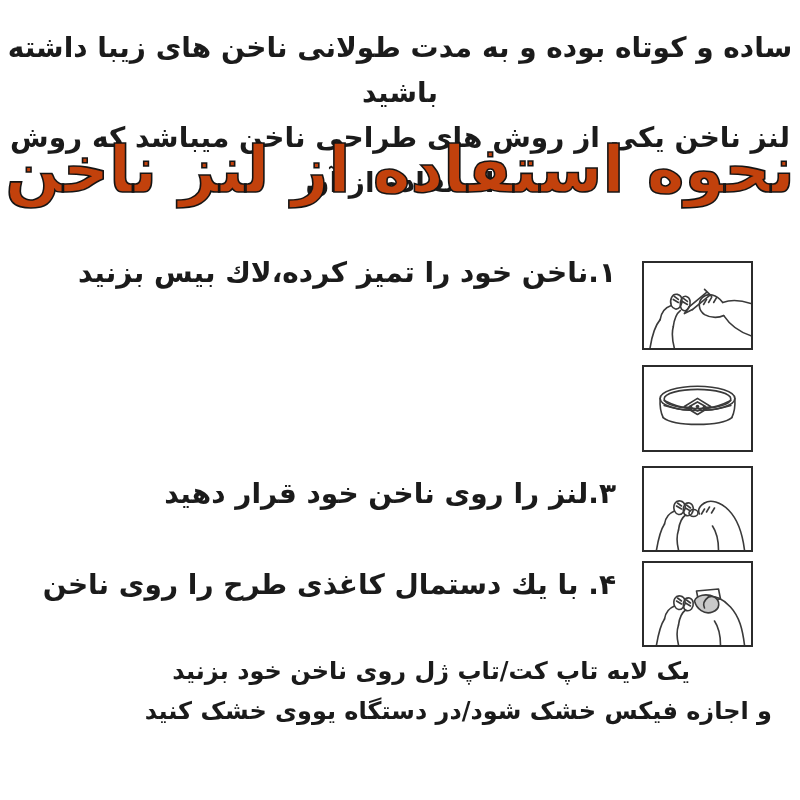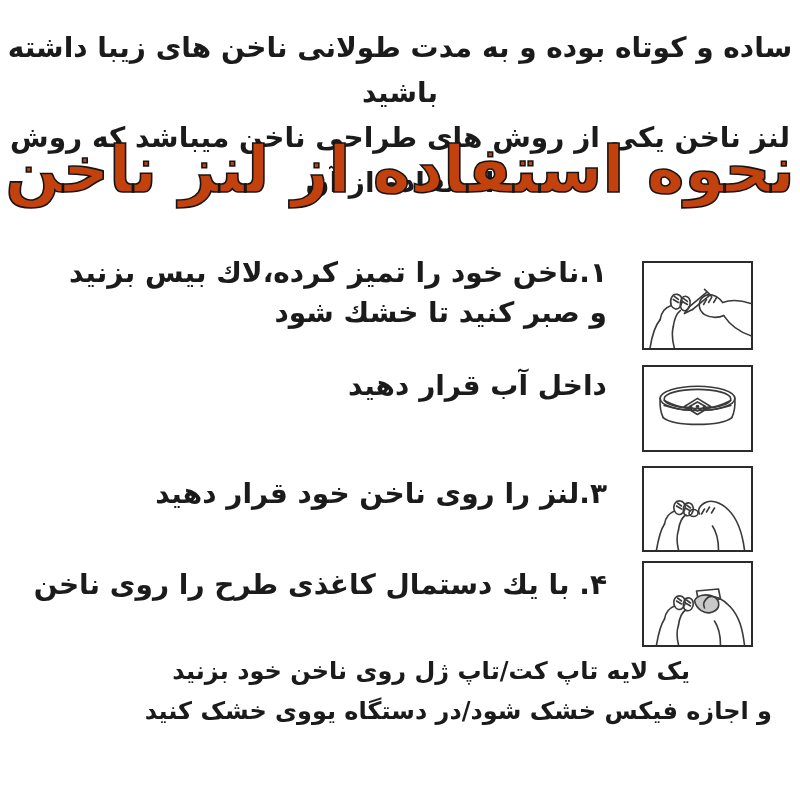--- a/index.html
+++ b/index.html
@@ -5,21 +5,21 @@
   html,body{margin:0;padding:0;background:#ffffff;}
   .canvas{
     position:relative;width:800px;height:800px;background:#ffffff;overflow:hidden;
     font-family:"DejaVu Sans",sans-serif;color:#1b1b1b;font-weight:700;
   }
   .intro{position:absolute;top:25px;left:0;width:800px;text-align:center;
          font-size:28px;line-height:45px;direction:rtl;}
   .title{position:absolute;top:122px;left:0;width:800px;margin:0;text-align:center;
          font-size:64px;line-height:96px;font-weight:900;direction:rtl;
          -webkit-text-stroke:1.6px #141414;letter-spacing:1px;color:#c2410c;}
-  .step-text{position:absolute;right:193px;text-align:right;direction:rtl;
+  .step-text{position:absolute;right:184px;text-align:right;direction:rtl;
              font-size:28px;line-height:40px;white-space:nowrap;}
   .st1{top:253px;} .st2{top:366px;} .st3{top:474px;} .st4{top:565px;margin-left:8px;}
   .illus{position:absolute;left:642px;width:111px;background:#ffffff;
          border:2.5px solid #2b2b2b;box-sizing:border-box;}
   .il1{top:261px;height:89px;} .il2{top:365px;height:87px;}
   .il3{top:466px;height:86px;} .il4{top:561px;height:86px;}
   .illus svg{display:block;width:100%;height:100%;}
   .sketch{stroke:#3a3a3a;stroke-width:1.6;fill:none;stroke-linecap:round;stroke-linejoin:round;}
   .footer-line{position:absolute;direction:rtl;font-size:24px;line-height:36px;white-space:nowrap;}
   .fl1{top:653px;right:110px;} .fl2{top:693px;right:28px;}
@@ -31,21 +31,20 @@
 
   <div class="intro">
     <div>ساده و کوتاه بوده و به مدت طولانی ناخن های زیبا داشته باشید</div>
     <div>لنز ناخن یکی از روش های طراحی ناخن میباشد که روش استفاده از آن</div>
   </div>
 
   <h1 class="title">نحوه استفاده از لنز ناخن</h1>
 
   <div class="step-text st1">
     <div>۱.ناخن خود را تمیز کرده،لاك بیس بزنید</div>
-    <div>و صبر کنید تا خشك شود</div>
   </div>
   <div class="illus il1">
     <svg viewBox="0 0 106 84">
       <g class="sketch">
         <path d="M106 40 C 94 36, 86 36, 78 39"></path>
         <path d="M106 72 C 94 68, 85 61, 79 52"></path>
         <path d="M78 39 C 72 31, 63 29, 58 34 C 53 39, 54 47, 60 51 C 67 55, 75 54, 79 52"></path>
         <path d="M62 36 l -3 5 M 67 34 l -3 5 M 72 34 l -3 5"></path>
         <path d="M62 29 L 45 43 M 65 32 L 48 46 M 60 26 L 67 33"></path>
         <path d="M45 43 L 40 50 L 48 46"></path>
@@ -54,21 +53,20 @@
         <path d="M16 56 C 17 49, 21 44, 27 42"></path>
         <path d="M27 42 C 25 36, 28 30, 33 31 C 38 32, 39 38, 36 43 C 33 47, 29 46, 27 42"></path>
         <path d="M36 43 C 35 37, 38 32, 42 33 C 46 34, 47 40, 44 45 C 41 49, 37 47, 36 43"></path>
         <path d="M30 33 l 4 3 M 29 36 l 5 3 M 39 35 l 4 3 M 38 38 l 5 3"></path>
         <path d="M29 63 C 30 55, 32 50, 36 47"></path>
       </g>
     </svg>
   </div>
 
   <div class="step-text st2">
-    <div>داخل آب قرار دهید</div>
   </div>
   <div class="illus il2">
     <svg viewBox="0 0 106 80">
       <g class="sketch">
         <ellipse cx="53" cy="30" rx="37" ry="12"></ellipse>
         <ellipse cx="53" cy="30.5" rx="33" ry="9.5"></ellipse>
         <path d="M16 30 C 15.5 38, 16.5 44, 19 49"></path>
         <path d="M90 30 C 90.5 38, 89.5 44, 87 49"></path>
         <path d="M19 49 C 30 58, 76 58, 87 49"></path>
         <path d="M20 32 C 34 39, 42 40, 47 38 M 86 32 C 72 39, 64 40, 59 38"></path>

